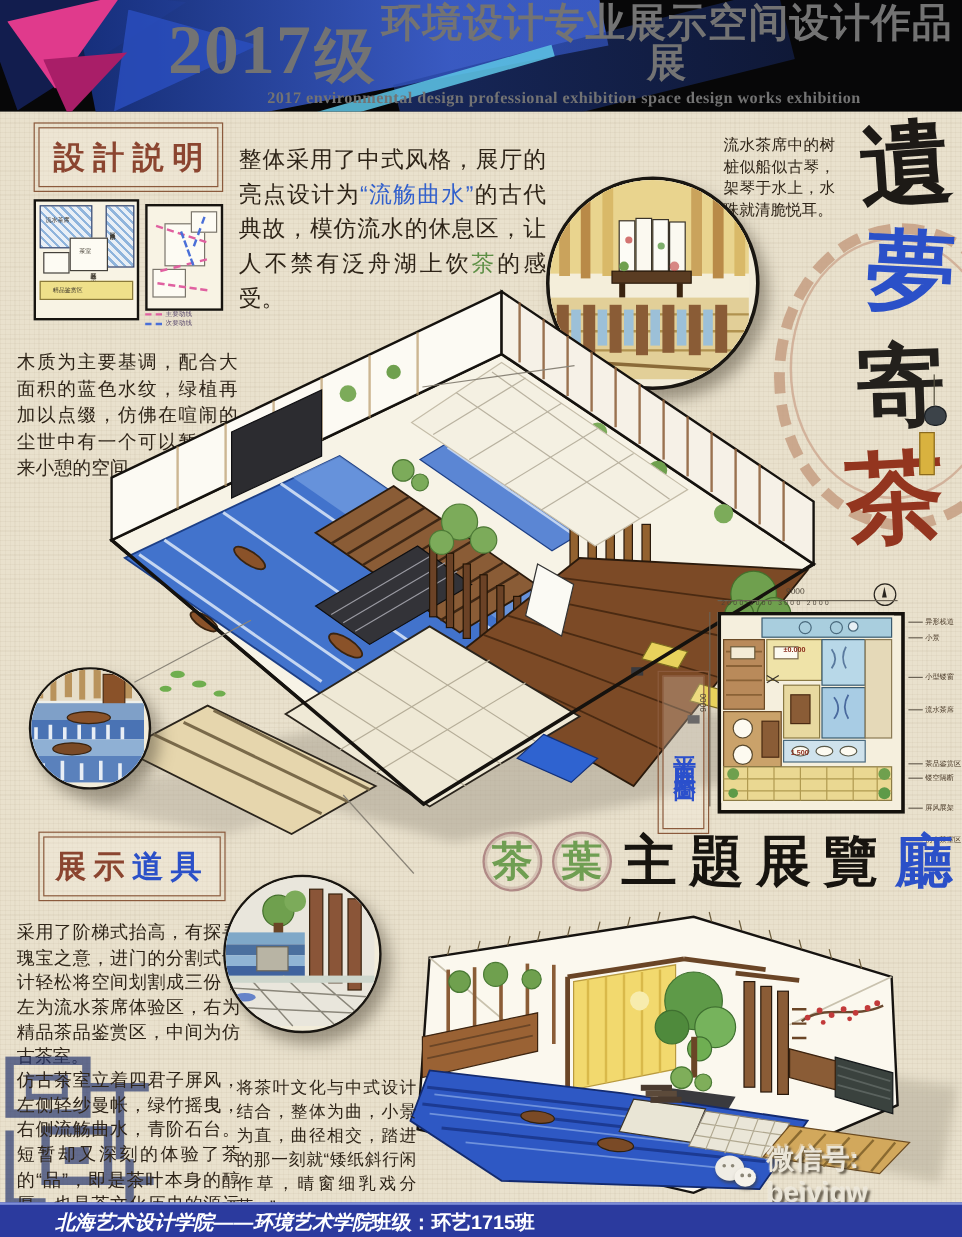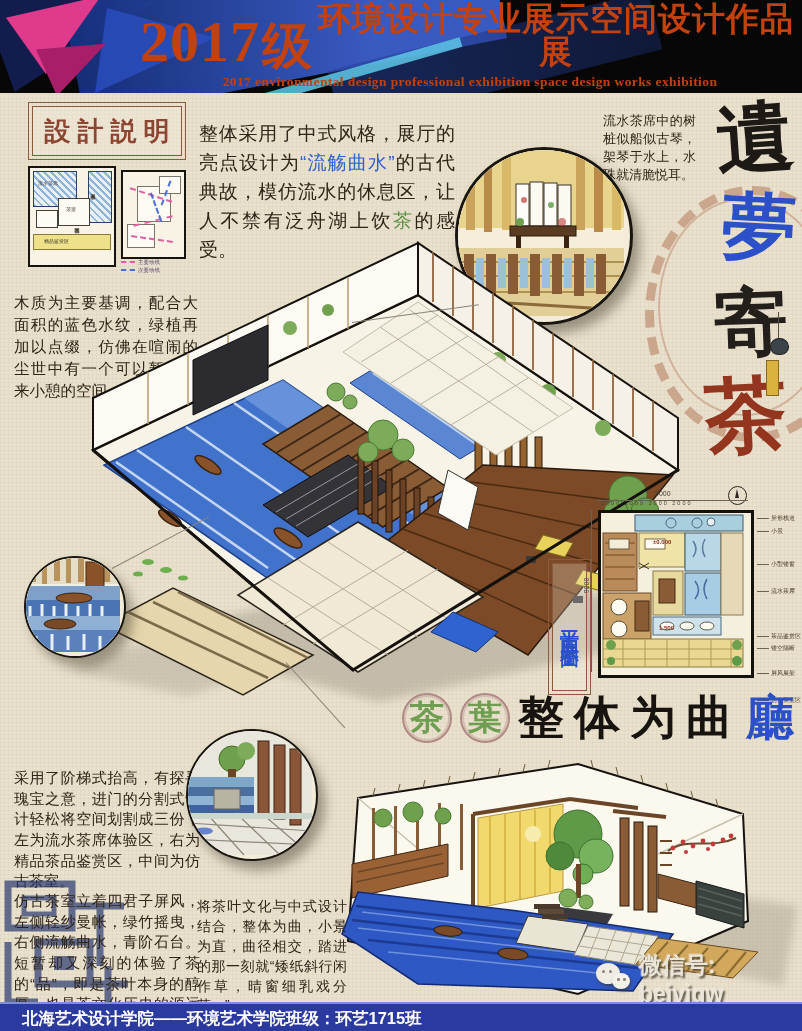--- a/index.html
+++ b/index.html
@@ -15,21 +15,21 @@
   
   .header{position:absolute;left:0;top:0;width:802px;height:93px;background:#070708;overflow:hidden;}
   .shape{position:absolute;}
   .sh-blueband{left:70px;top:-35px;width:430px;height:115px;background:linear-gradient(100deg,#16307f,#3f63d6 70%);transform:rotate(-11deg);opacity:.9;}
   .sh-blueband2{left:330px;top:30px;width:330px;height:60px;background:linear-gradient(100deg,#24429f,#16275e);transform:rotate(-14deg);opacity:.55;}
   .sh-navy{left:-25px;top:-18px;width:180px;height:110px;background:#121d4e;clip-path:polygon(0 0,100% 18%,22% 100%);}
   .sh-pink{left:6px;top:-4px;width:95px;height:78px;background:#e03a8c;clip-path:polygon(0 28%,100% 0,42% 100%);}
   .sh-magenta{left:36px;top:38px;width:70px;height:58px;background:#a91e68;clip-path:polygon(0 20%,100% 10%,30% 100%);}
   .sh-blue3{left:95px;top:8px;width:120px;height:85px;background:#2b4fc0;clip-path:polygon(10% 0,100% 35%,0 100%);opacity:.8;}
   .sh-cyan{left:255px;top:66px;width:210px;height:10px;background:#5ec7e8;transform:rotate(-16deg);opacity:.85;}
-  .header-title{position:absolute;left:140px;top:2px;width:660px;color:#c2410c;text-align:center;}
+  .header-title{position:absolute;left:140px;top:2px;width:660px;color:#737373;text-align:center;}
   .ht-row{display:flex;justify-content:center;align-items:flex-end;line-height:1;}
   .ht-year{font-family:"Liberation Serif",serif;font-weight:bold;font-size:58px;letter-spacing:1px;}
   .ht-grade{font-family:"DejaVu Serif",serif;font-weight:bold;font-size:50px;margin-left:2px;}
   .ht-cn{font-family:"DejaVu Serif",serif;font-weight:bold;font-size:33px;letter-spacing:1px;padding-bottom:3px;}
   .ht-en{font-family:"Liberation Serif",serif;font-weight:bold;font-size:13.5px;margin-top:3px;letter-spacing:.4px;}
 
   
   .callig-box{border:1px solid #8b5a3c;outline:1px solid #8b5a3c;outline-offset:3px;
     display:flex;align-items:center;justify-content:center;background:rgba(250,245,230,.25);}
   .box-note{left:32px;top:106px;width:148px;height:48px;}
@@ -113,21 +113,21 @@
   .wc-icon{position:relative;width:36px;height:32px;}
   .wc-b1{position:absolute;left:0;top:0;width:24px;height:21px;background:#efece4;border-radius:50%;box-shadow:1px 2px 3px rgba(60,55,40,.6);}
   .wc-b2{position:absolute;left:16px;top:10px;width:18px;height:16px;background:#f5f2ea;border-radius:50%;box-shadow:1px 2px 3px rgba(60,55,40,.6);}
   .wc-e{position:absolute;width:3px;height:3px;border-radius:50%;background:#8a8576;}
   .wc-label{font-size:23px;font-weight:bold;color:#eae5d8;
     text-shadow:2px 2px 2px rgba(70,62,48,.85), -1px -1px 0 rgba(255,255,255,.35);}
 
   
   .footer{position:absolute;left:0;top:1002px;width:802px;height:29px;background:#2b3a9e;border-top:2px solid #7e8ed8;
     display:flex;align-items:center;color:#fff;font-weight:bold;font-size:16.5px;z-index:6;}
-  .f-school{margin-left:22px;} .f-name{margin-left:54px;} .f-class{}
+  .f-school{margin-left:46px;font-style:italic;} .f-name{margin-left:54px;} .f-class{}
 
   svg{overflow:visible;}
 </style>
 </head>
 <body>
 
 <div class="poster">
 
   <div class="header">
     <div class="shape sh-navy"></div>
@@ -507,27 +507,30 @@
     <span class="ann" style="left:172px;top:28px;"><i></i><span>异形栈道</span></span>
     <span class="ann" style="left:172px;top:41px;"><i></i><span>小景</span></span>
     <span class="ann" style="left:172px;top:74px;"><i></i><span>小型镂窗</span></span>
     <span class="ann" style="left:172px;top:101px;"><i></i><span>流水茶席</span></span>
     <span class="ann" style="left:172px;top:146px;"><i></i><span>茶品鉴赏区</span></span>
     <span class="ann" style="left:172px;top:158px;"><i></i><span>镂空隔断</span></span>
     <span class="ann" style="left:172px;top:183px;"><i></i><span>屏风展架</span></span>
     <span class="ann" style="left:172px;top:210px;"><i></i><span>仿古茶室区</span></span>
   </div>
 
+  <div class="abs callig-box box-props">
+    <span class="hand"><span class="brown">展示</span><span class="bluec">道具</span></span>
+  </div>
   <p class="abs para hand p-props1">采用了阶梯式抬高，有探寻瑰宝之意，进门的分割式设计轻松将空间划割成三份，左为流水茶席体验区，右为精品茶品鉴赏区，中间为仿古茶室。</p>
   <p class="abs para hand p-props2">仿古茶室立着四君子屏风，左侧轻纱曼帐，绿竹摇曳，右侧流觞曲水，青阶石台。短暂却又深刻的体验了茶的“品”，即是茶叶本身的醇厚，也是茶文化历史的源远流长。</p>
 
   <div class="abs hall">
     <div class="badge">茶</div>
     <div class="badge">葉</div>
-    <span class="hall-main">整体为曲</span>
+    <span class="hall-main">主題展覽</span>
     <span class="hall-acc">廳</span>
   </div>
 
   <div class="abs circ c-bot">
     <svg width="124" height="124" viewBox="0 0 124 124">
       <rect width="124" height="124" fill="#e9e6dc"></rect>
       <circle cx="44" cy="28" r="13" fill="#6fa04e" stroke="#44702c"></circle>
         <circle cx="58" cy="20" r="9" fill="#7cab5a"></circle>
       <rect x="40" y="38" width="8" height="14" fill="#6a4526"></rect>
       <g fill="#8a5538" stroke="#3a2410">

